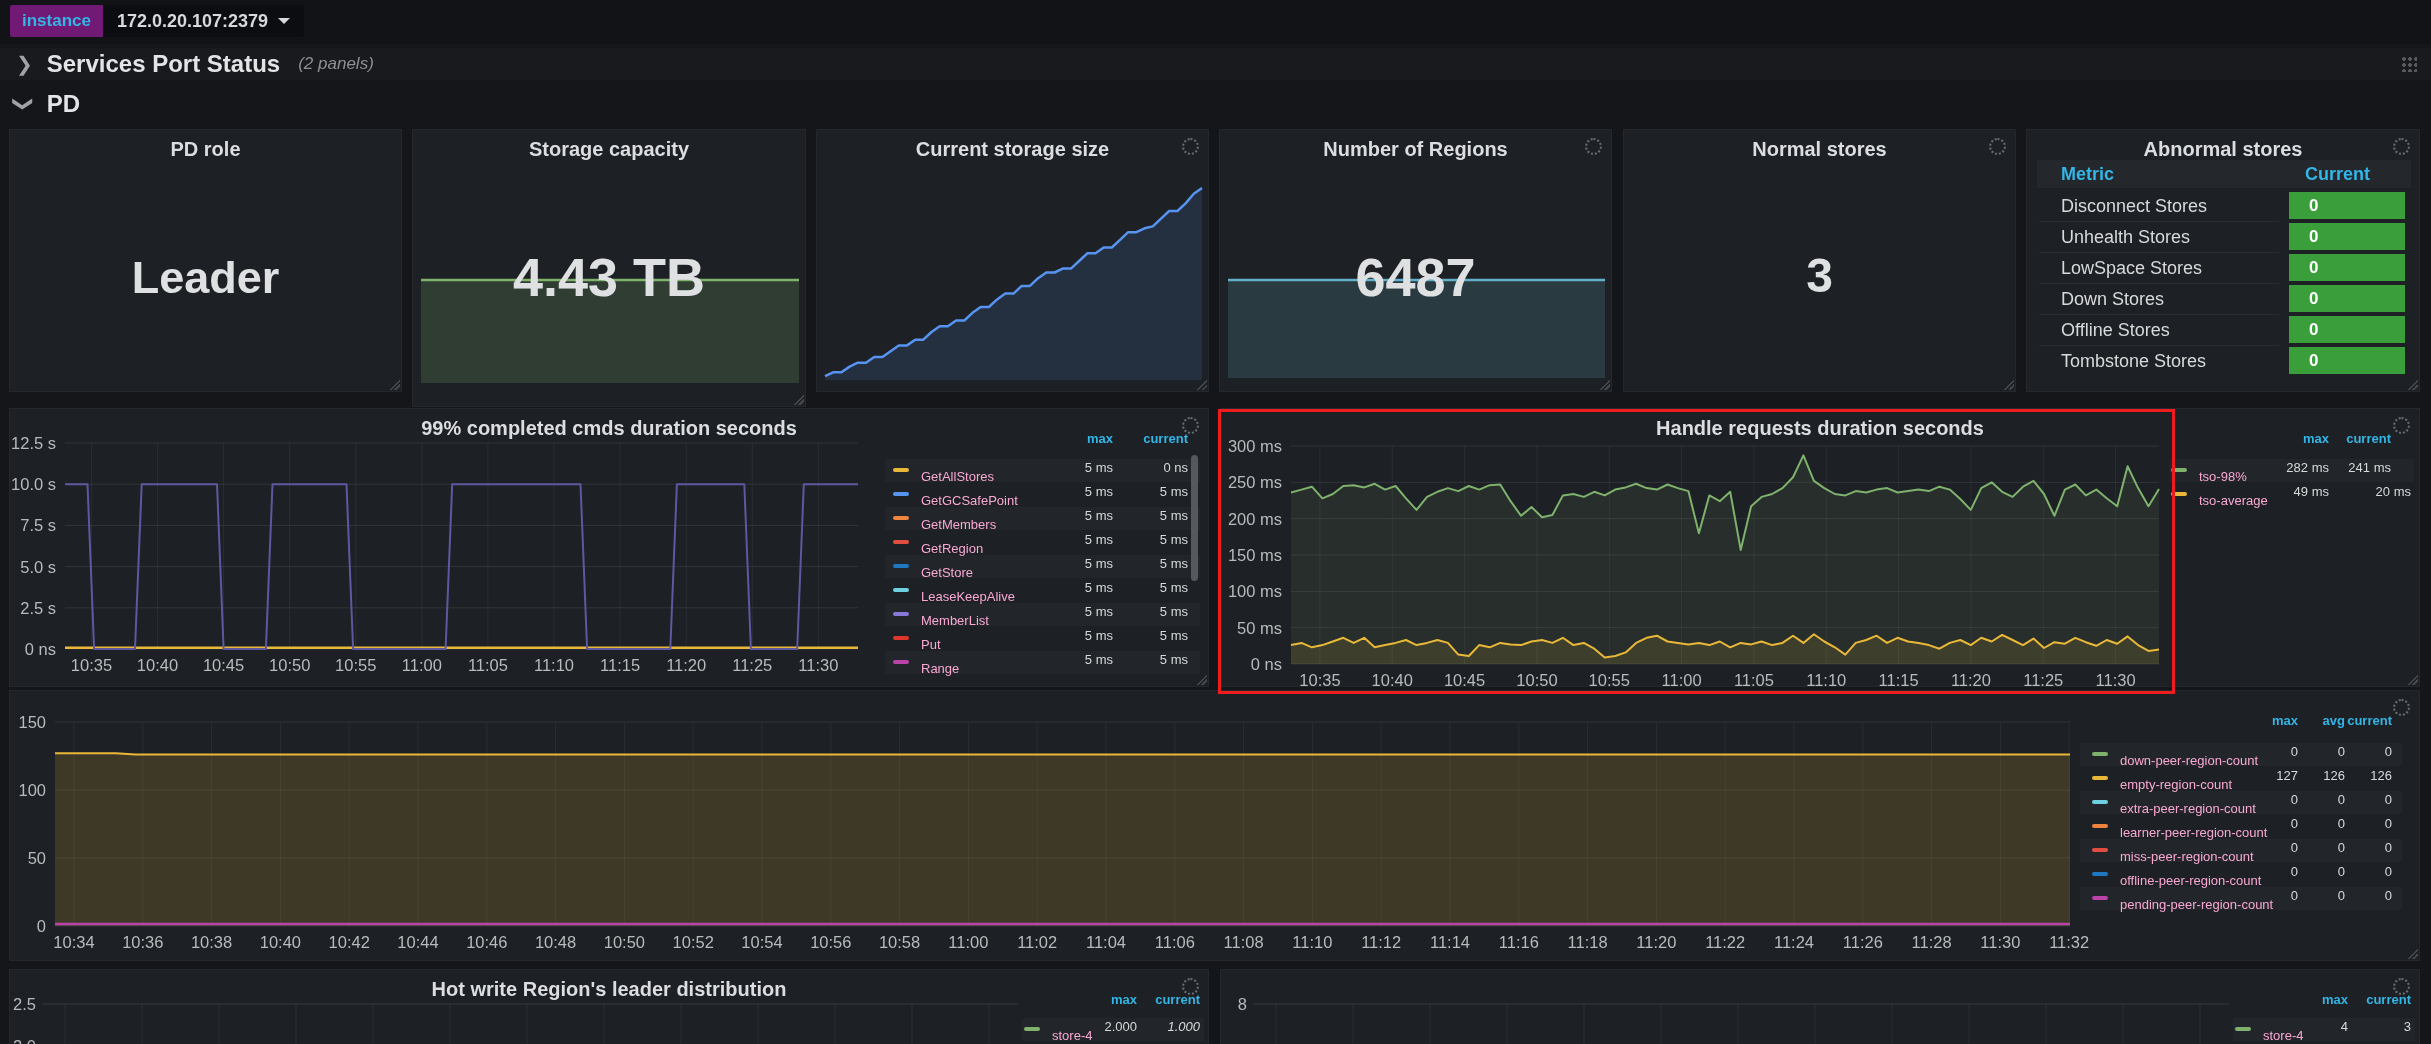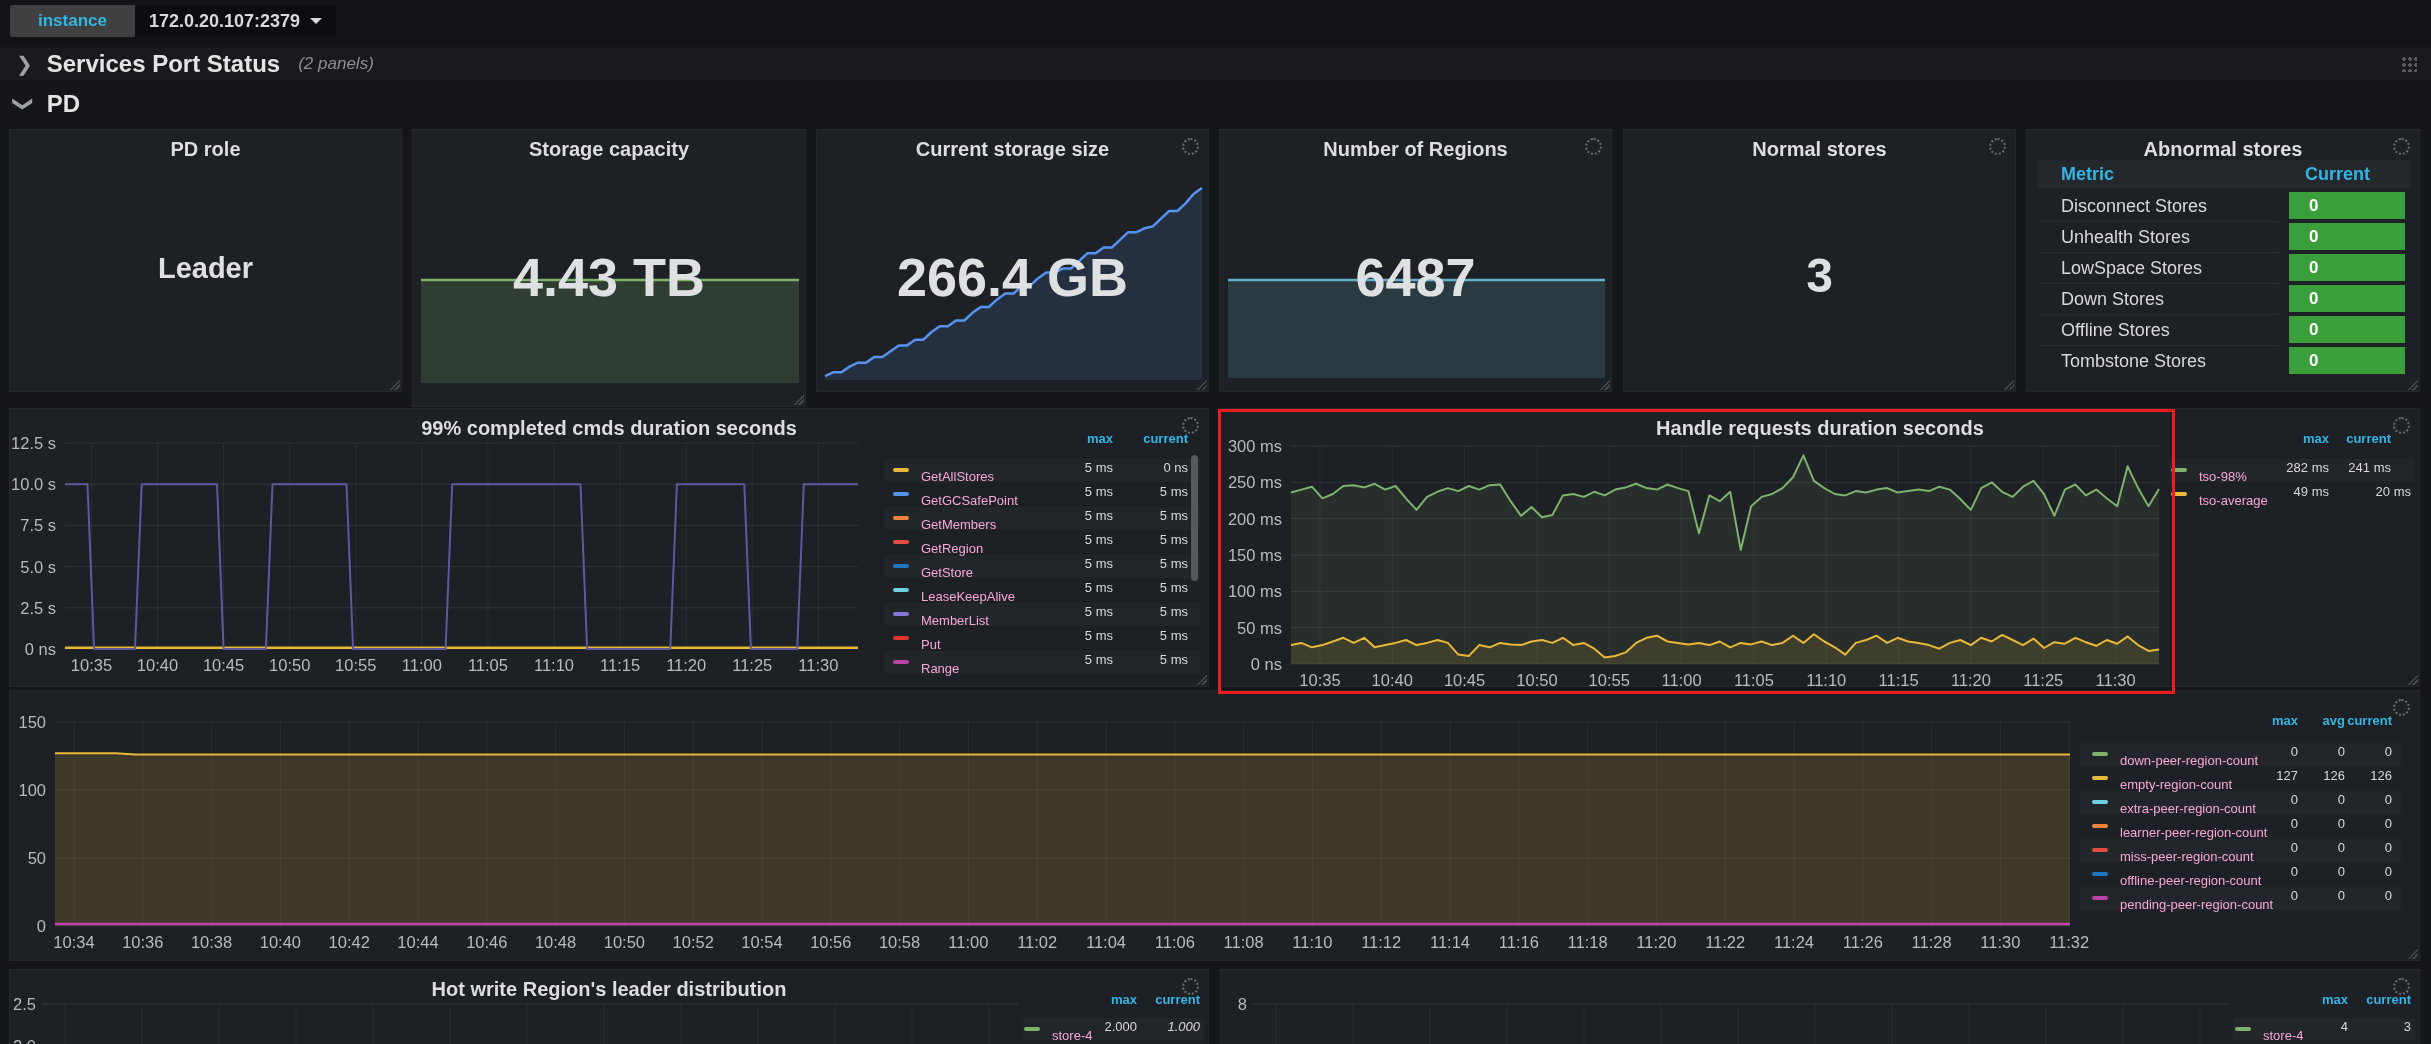--- a/index.html
+++ b/index.html
@@ -1,21 +1,21 @@
 <!DOCTYPE html>
 <html><head>
 <meta charset="utf-8">
 <style>
   html,body{margin:0;padding:0;background:#0d0e10;}
   #app{position:relative;width:2431px;height:1044px;background:#141619;overflow:hidden;
        font-family:"Liberation Sans",sans-serif;color:#d8d9da;}
   
   .topbar{position:absolute;left:0;top:0;width:100%;height:44px;background:#111317;}
   .var-chip{position:absolute;left:10px;top:5px;height:32px;display:flex;border-radius:2px;overflow:hidden;}
-  .var-label{background:#404040;color:#33b5e5;font-size:17px;font-weight:700;display:flex;align-items:center;padding:0 28px;}
+  .var-label{background:#701a75;color:#33b5e5;font-size:17px;font-weight:700;display:flex;align-items:center;padding:0 12px;}
   .var-value{background:#0b0d10;color:#d8d9da;font-size:18px;font-weight:700;display:flex;align-items:center;padding:0 14px;cursor:pointer;}
   .caret{width:0;height:0;border-left:6px solid transparent;border-right:6px solid transparent;border-top:6px solid #d8d9da;margin-left:10px;display:inline-block;}
   
   .rowhdr{position:absolute;left:0;width:2431px;height:32px;display:flex;align-items:center;cursor:pointer;}
   .rowhdr.band{background:rgba(255,255,255,0.02);}
   .chev{color:#9fa2a7;font-size:20px;margin:0 14px 0 16px;display:inline-block;}
   .chev.open{transform:rotate(90deg);}
   .rowtitle{font-size:24px;font-weight:700;color:#e3e4e6;}
   .rowmeta{font-size:17px;font-style:italic;color:#8d9093;margin-left:18px;}
   .dots{position:absolute;right:14px;top:8px;width:16px;height:16px;
@@ -71,41 +71,40 @@
     <span class="dots"></span>
   </div>
 
   <div class="rowhdr" style="top:88px;">
     <span class="chev open">❯</span>
     <span class="rowtitle">PD</span>
   </div>
 
   <div class="panel" id="p-pdrole" style="left:9px;top:129px;width:393px;height:263px;">
     <div class="ptitle">PD role</div>
-    <div class="bigval" style="top:122px;font-size:29px;font-weight:600;">Leader</div>
+    <div class="bigval" style="top:122px;font-size:45px;font-weight:600;">Leader</div>
     <div class="resize"></div>
   </div>
 
   <div class="panel" id="p-capacity" style="left:412px;top:129px;width:394px;height:278px;">
     <div class="ptitle">Storage capacity</div>
     <svg class="spark" id="spark-capacity" width="394" height="263">
         <rect x="8" y="150" width="378" height="103" fill="#7eb26d" fill-opacity="0.2"></rect>
         <line x1="8" y1="150" x2="386" y2="150" stroke="#7eb26d" stroke-width="2.5"></line>
       </svg>
     <div class="bigval" style="top:116px;font-size:54px;">4.43 TB</div>
     <div class="resize"></div>
   </div>
 
   <div class="panel" id="p-storage" style="left:816px;top:129px;width:393px;height:263px;">
     <div class="ptitle">Current storage size</div>
     <svg class="spark" id="spark-storage" width="393" height="263">
         <path d="M8.0 246.2 L16.2 242.3 L24.4 242.3 L32.6 236.6 L40.8 232.7 L49.0 232.7 L57.2 227.0 L65.4 227.0 L73.6 221.2 L81.8 215.4 L90.0 215.4 L98.2 209.7 L106.3 209.7 L114.5 202.0 L122.7 196.2 L130.9 196.2 L139.1 190.5 L147.3 190.5 L155.5 182.8 L163.7 177.0 L171.9 177.0 L180.1 169.4 L188.3 163.6 L196.5 163.6 L204.7 155.9 L212.9 155.9 L221.1 148.2 L229.3 142.5 L237.5 142.5 L245.7 138.6 L253.9 138.6 L262.1 131.0 L270.3 123.3 L278.5 123.3 L286.7 117.5 L294.8 117.5 L303.0 109.8 L311.2 102.2 L319.4 102.2 L327.6 98.3 L335.8 96.4 L344.0 88.7 L352.2 81.0 L360.4 81.0 L368.6 73.4 L376.8 63.8 L385.0 58.0 L 385 250 L 8 250 Z" fill="#5794f2" fill-opacity="0.14" stroke="none"></path>
         <path d="M8.0 246.2 L16.2 242.3 L24.4 242.3 L32.6 236.6 L40.8 232.7 L49.0 232.7 L57.2 227.0 L65.4 227.0 L73.6 221.2 L81.8 215.4 L90.0 215.4 L98.2 209.7 L106.3 209.7 L114.5 202.0 L122.7 196.2 L130.9 196.2 L139.1 190.5 L147.3 190.5 L155.5 182.8 L163.7 177.0 L171.9 177.0 L180.1 169.4 L188.3 163.6 L196.5 163.6 L204.7 155.9 L212.9 155.9 L221.1 148.2 L229.3 142.5 L237.5 142.5 L245.7 138.6 L253.9 138.6 L262.1 131.0 L270.3 123.3 L278.5 123.3 L286.7 117.5 L294.8 117.5 L303.0 109.8 L311.2 102.2 L319.4 102.2 L327.6 98.3 L335.8 96.4 L344.0 88.7 L352.2 81.0 L360.4 81.0 L368.6 73.4 L376.8 63.8 L385.0 58.0" fill="none" stroke="#5794f2" stroke-width="2.5" stroke-linejoin="round"></path>
       </svg>
-    <div class="bigval" style="top:116px;font-size:54px;">266.4 GB</div>
     <div class="spinner"></div>
     <div class="resize"></div>
   </div>
 
   <div class="panel" id="p-regions" style="left:1219px;top:129px;width:393px;height:263px;">
     <div class="ptitle">Number of Regions</div>
     <svg class="spark" id="spark-regions" width="393" height="263">
         <rect x="8" y="150" width="377" height="98" fill="#64b0c8" fill-opacity="0.18"></rect>
         <line x1="8" y1="150" x2="385" y2="150" stroke="#64b0c8" stroke-width="2.5"></line>
       </svg>

